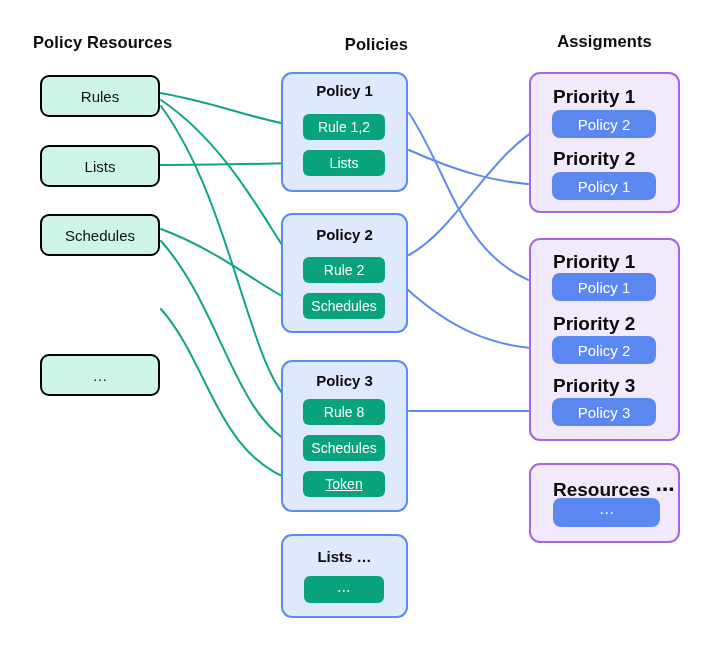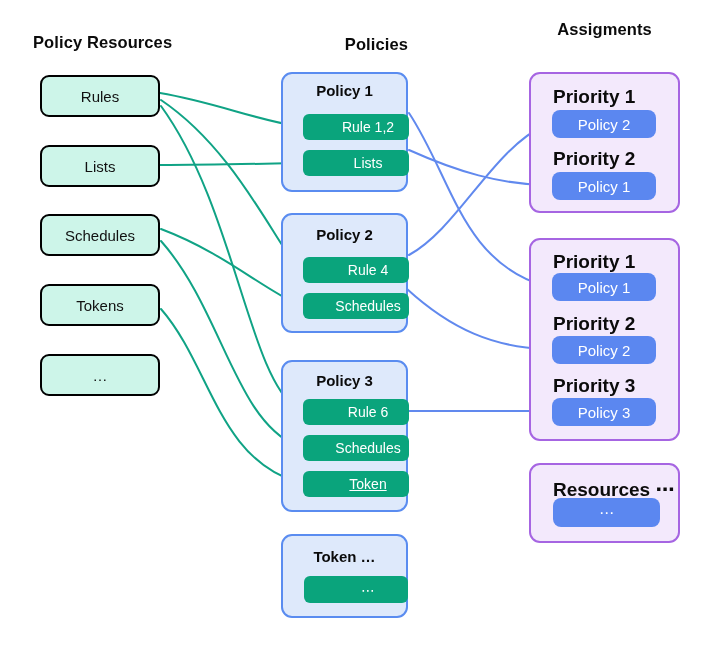--- a/index.html
+++ b/index.html
@@ -26,21 +26,21 @@
     background:#DEE9FB;border:2px solid #5A8CF0;border-radius:11px;
   }
   .pol-title{
     position:absolute;left:281px;width:127px;text-align:center;
     font-size:15px;font-weight:700;color:#0b0b0b;
   }
   .pol-item{
     position:absolute;left:303px;width:82px;height:26px;
     background:#0AA47C;border-radius:6px;
     display:flex;align-items:center;justify-content:center;
-    color:#ffffff;font-size:14px;padding-left:24px;
+    color:#ffffff;font-size:14px;
   }
   
   .asg-box{
     position:absolute;left:529px;width:147px;
     background:#F3E9FC;border:2px solid #A665E2;border-radius:11px;
   }
   .asg-label{
     position:absolute;left:553px;font-size:19px;font-weight:700;color:#0b0b0b;
     white-space:nowrap;
   }
@@ -78,46 +78,45 @@
         <path d="M409,150 C458,172 500,184 545,185" stroke="#6189EE" marker-end="url(#arrow-blue)"></path>
         <path d="M409,113 C452,178 462,262 545,286" stroke="#6189EE" marker-end="url(#arrow-blue)"></path>
         <path d="M409,255 C458,228 492,150 545,125" stroke="#6189EE" marker-end="url(#arrow-blue)"></path>
         <path d="M407,289 C452,330 494,347 545,349" stroke="#6189EE" marker-end="url(#arrow-blue)"></path>
         <path d="M409,411 L545,411" stroke="#6189EE" marker-end="url(#arrow-blue)"></path>
       </g>
   </svg>
 
   <div class="col-title" style="left:33px;top:33px;">Policy Resources</div>
   <div class="col-title centered" style="left:281px;top:35px;width:127px;text-align:right;">Policies</div>
-  <div class="col-title centered" style="left:529px;top:20px;width:151px;">Assigments</div>
+  <div class="col-title centered" style="left:529px;top:32px;width:151px;">Assigments</div>
 
   <div class="res-box" style="top:75px;">Rules</div>
   <div class="res-box" style="top:145px;">Lists</div>
   <div class="res-box" style="top:214px;">Schedules</div>
-  <div class="res-box" style="top:284px;">Tokens</div>
   <div class="res-box" style="top:354px;">…</div>
 
   <div class="pol-box" style="top:72px;height:116px;"></div>
   <div class="pol-title" style="top:82px;">Policy 1</div>
   <div class="pol-item" style="top:114px;">Rule 1,2</div>
   <div class="pol-item" style="top:150px;">Lists</div>
 
   <div class="pol-box" style="top:213px;height:116px;"></div>
   <div class="pol-title" style="top:226px;">Policy 2</div>
-  <div class="pol-item" style="top:257px;">Rule 4</div>
+  <div class="pol-item" style="top:257px;">Rule 2</div>
   <div class="pol-item" style="top:293px;">Schedules</div>
 
   <div class="pol-box" style="top:360px;height:148px;"></div>
   <div class="pol-title" style="top:372px;">Policy 3</div>
-  <div class="pol-item" style="top:399px;">Rule 6</div>
+  <div class="pol-item" style="top:399px;">Rule 8</div>
   <div class="pol-item" style="top:435px;">Schedules</div>
   <div class="pol-item" style="top:471px;text-decoration:underline;">Token</div>
 
   <div class="pol-box" style="top:534px;height:80px;"></div>
-  <div class="pol-title" style="top:548px;">Token …</div>
+  <div class="pol-title" style="top:548px;">Lists …</div>
   <div class="pol-item" style="top:576px;left:304px;width:80px;height:27px;">⋯</div>
 
   <div class="asg-box" style="top:72px;height:137px;"></div>
   <div class="asg-label" style="top:86px;">Priority 1</div>
   <div class="asg-item" style="top:110px;">Policy 2</div>
   <div class="asg-label" style="top:148px;">Priority 2</div>
   <div class="asg-item" style="top:172px;">Policy 1</div>
 
   <div class="asg-box" style="top:238px;height:199px;"></div>
   <div class="asg-label" style="top:251px;">Priority 1</div>

